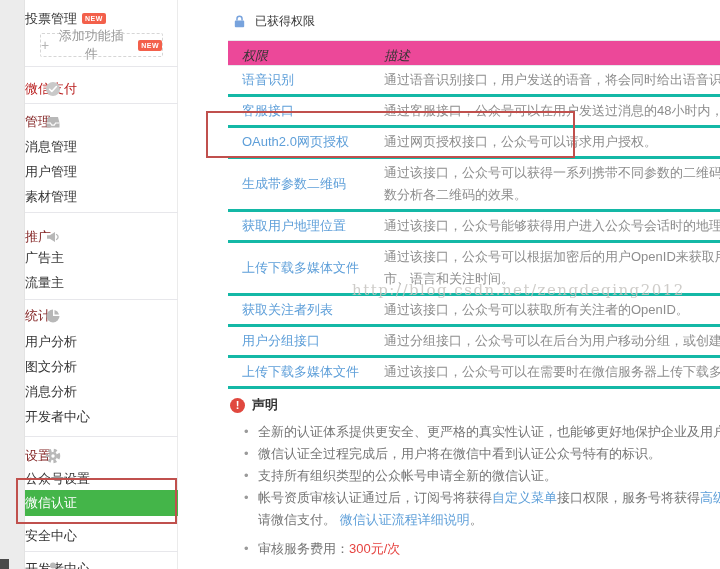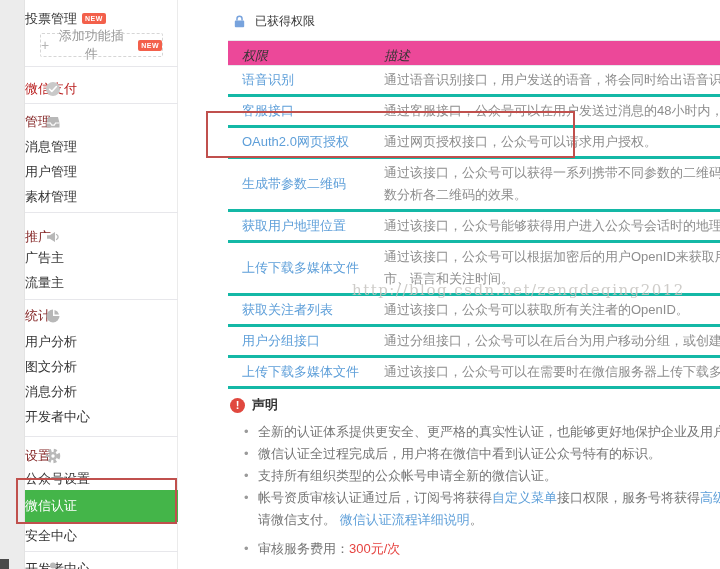--- a/index.html
+++ b/index.html
@@ -12,21 +12,21 @@
   .corner-artifact { position:absolute; left:0; bottom:0; width:9px; height:10px; background:#4a4a4a; }
 
   
   .sidebar { position:absolute; left:25px; top:0; width:153px; height:100%; background:#fff; border-right:1px solid #ebebeb; }
   .divider { position:absolute; left:0; width:153px; border-top:1px solid #e7e7eb; }
   .side-item { position:absolute; left:0; width:153px; height:25px; display:flex; align-items:center; cursor:pointer; background:transparent; border:none; font-size:13px; font-family:inherit; text-align:left; }
   .side-item .icon { position:absolute; left:20px; top:50%; margin-top:-8px; width:16px; height:16px; }
   .lbl-dark { color:#353535; }
   .lbl-gray { color:#b91c1c; }
   .lbl-section { color:#7f1d1d; }
-  .active-green { background:#44b549; height:32px; }
+  .active-green { background:#44b549; height:26px; }
   .active-green .lbl-dark { color:#fff; }
   .badge { background:#f3604b; color:#fff; font-size:7px; font-weight:bold; line-height:1; padding:2px 3px; border-radius:2px; margin-left:5px; letter-spacing:.5px; flex-shrink:0; }
   .add-plugin { position:absolute; top:33px; left:15px; width:123px; height:24px; border:1px dashed #d6d6d6; border-radius:2px; background:#fff; color:#9a9a9a; font-size:13px; font-family:inherit; display:flex; align-items:center; justify-content:center; gap:5px; cursor:pointer; }
   .plus { font-size:14px; color:#b5b5b5; }
 
   
   .content { position:absolute; left:228px; top:0; width:492px; }
   .content-header { position:absolute; top:13px; left:4px; display:flex; align-items:center; gap:8px; font-size:12px; color:#353535; }
   .perm-table { position:absolute; top:40px; left:0; width:492px; }
   .t-head { display:flex; align-items:flex-end; height:26px; background:#ec4899; border-top:1px solid #e7e7eb; border-bottom:1px solid #e7e7eb; color:#353535;font-style:italic; }

